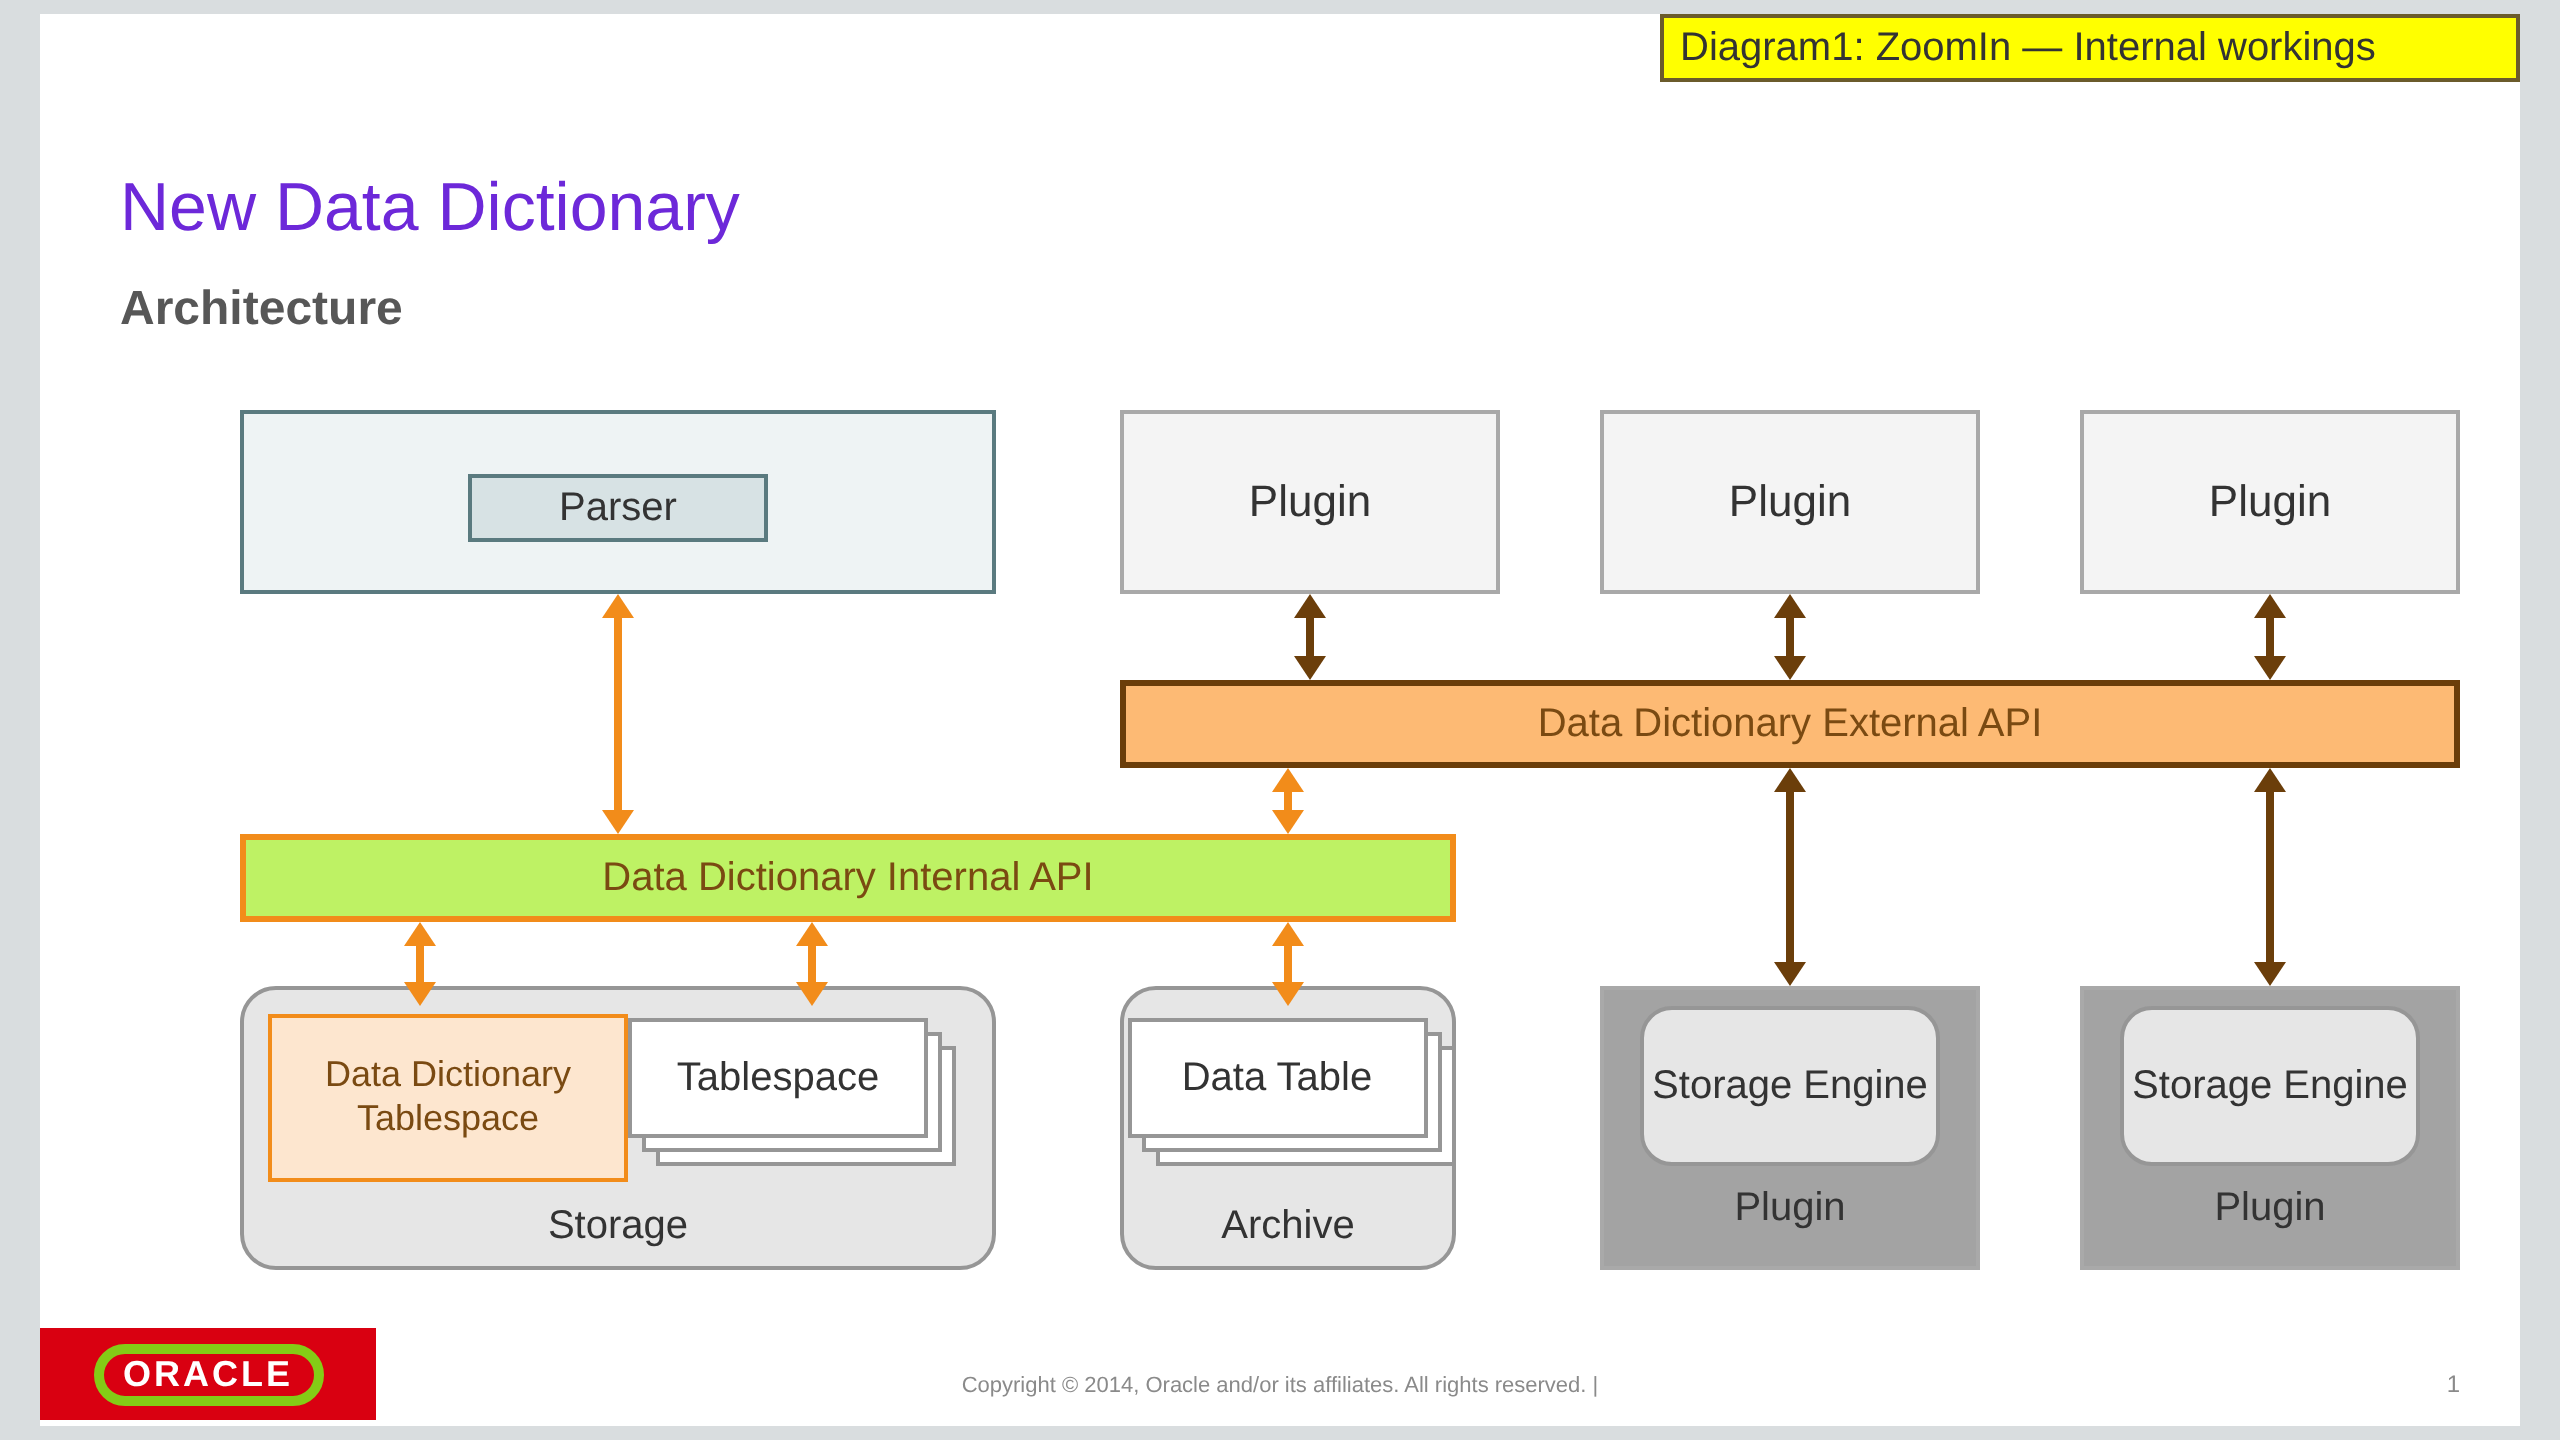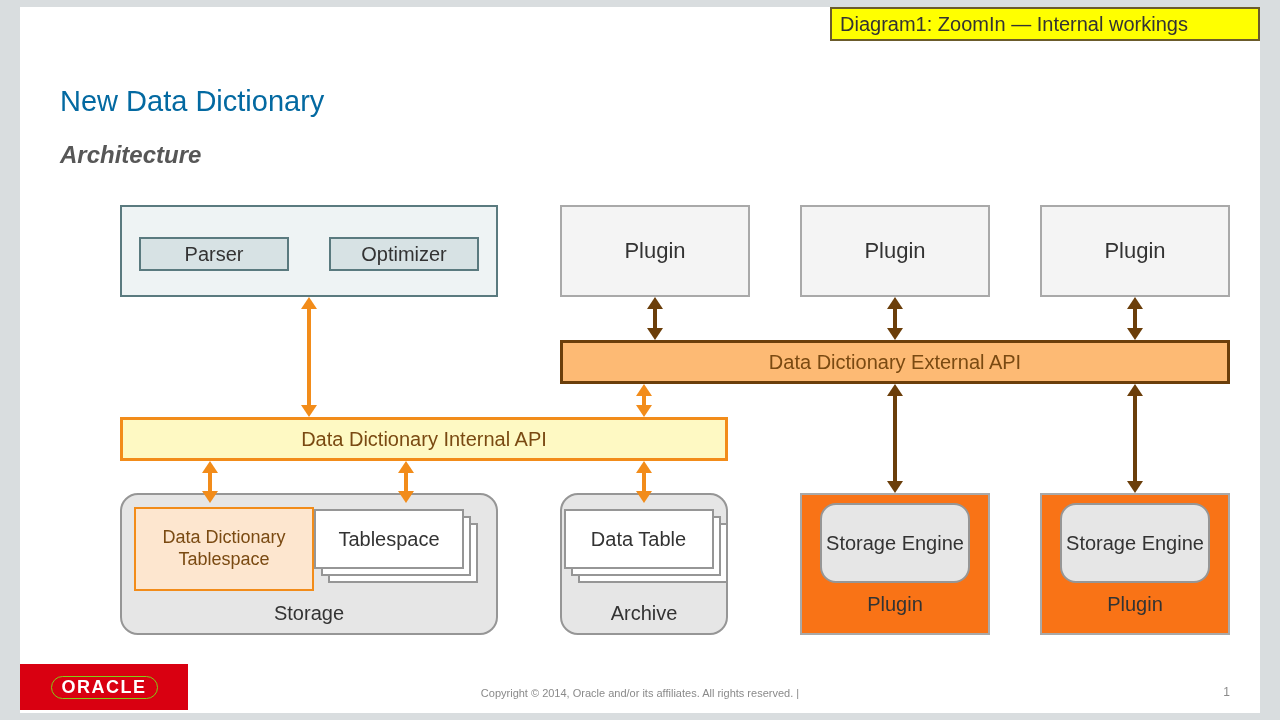--- a/index.html
+++ b/index.html
@@ -6,22 +6,22 @@
   html, body { width: 1280px; height: 720px; font-family: "Segoe UI", Arial, sans-serif; background: #d9dddf; }
   .slide {
     position: absolute; left: 20px; top: 7px; width: 1240px; height: 706px;
     background: #ffffff;
   }
   .banner {
     position: absolute; right: 0; top: 0; width: 430px; height: 34px;
     background: #ffff00; border: 2px solid #6b5b2b;
     font-size: 20px; color: #333; display: flex; align-items: center; padding-left: 8px;
   }
-  .title { position: absolute; left: 40px; top: 78px; font-size: 29px; font-weight: 300; color: #0369a1; }
-  .subtitle { position: absolute; left: 40px; top: 134px; font-size: 24px; font-weight: 700; color: #575757; font-style: italic; }
+  .title { position: absolute; left: 40px; top: 78px; font-size: 34px; font-weight: 300; color: #6d28d9; }
+  .subtitle { position: absolute; left: 40px; top: 134px; font-size: 24px; font-weight: 700; color: #575757; }
 
   .box { position: absolute; display: flex; align-items: center; justify-content: center; text-align: center; }
 
   
   .qe {
     left: 100px; top: 198px; width: 378px; height: 92px;
     background: #eef3f4; border: 2px solid #5a7a7f;
     flex-direction: column; padding-top: 6px;
   }
   .qe-title { font-size: 22px; color: #333; margin-bottom: 6px; }
@@ -38,21 +38,21 @@
   .p1 { left: 540px; top: 198px; }
   .p2 { left: 780px; top: 198px; }
   .p3 { left: 1020px; top: 198px; }
 
   .api-ext {
     left: 540px; top: 333px; width: 670px; height: 44px;
     background: #fdba74; border: 3px solid #6b3e0a; color: #7a4a12; font-size: 20px;
   }
   .api-int {
     left: 100px; top: 410px; width: 608px; height: 44px;
-    background: #fef9c3; border: 3px solid #f28c1a; color: #7a4a12; font-size: 20px;
+    background: #bef264; border: 3px solid #f28c1a; color: #7a4a12; font-size: 20px;
   }
 
   .engine {
     background: #e6e6e6; border: 2px solid #969696; border-radius: 18px;
     flex-direction: column; justify-content: flex-start; padding-top: 10px;
   }
   .innodb { left: 100px; top: 486px; width: 378px; height: 142px; }
   .archive { left: 540px; top: 486px; width: 168px; height: 142px; }
 
   .dd-tbs {
@@ -67,37 +67,37 @@
   }
   .stack .c3 { left: 14px; top: 14px; }
   .stack .c2 { left: 7px; top: 7px; }
   .stack .c1 { left: 0; top: 0; }
   .innodb .stack { left: 192px; top: 14px; }
   .archive .stack-single { position: absolute; left: 0; top: 14px; width: 168px; display: flex; justify-content: center; }
   .archive .stack { position: relative; width: 165px; height: 76px; }
   .caption { position: absolute; bottom: 8px; width: 100%; text-align: center; font-size: 20px; color: #333; }
 
   .plugin-eng {
-    width: 190px; height: 142px; background: #f97316; border: 2px solid #a9a9a9;
+    width: 190px; height: 142px; background: #a3a3a3; border: 2px solid #a9a9a9;
     flex-direction: column; justify-content: flex-start; padding-top: 8px;
   }
   .pe1 { left: 780px; top: 486px; }
   .pe2 { left: 1020px; top: 486px; }
   .se-inner {
     width: 150px; height: 80px; background: #e6e6e6; border: 2px solid #969696; border-radius: 16px;
     display: flex; align-items: center; justify-content: center; font-size: 20px; color: #333; line-height: 1.2;
     margin-bottom: 10px;
   }
 
   .oracle {
     position: absolute; left: 20px; bottom: 10px; width: 168px; height: 46px;
     background: #d90011; display: flex; align-items: center; justify-content: center;
   }
   .oracle-pill {
-    border: 1px solid #84cc16; border-radius: 16px; padding: 0 10px;
+    border: 5px solid #84cc16; border-radius: 16px; padding: 0 10px;
     color: #fff; font-weight: 700; font-size: 18px; letter-spacing: 1.5px;
     font-family: Arial, sans-serif;
   }
   .copyright { position: absolute; left: 0; right: 0; bottom: 14px; text-align: center; font-size: 11px; color: #8a8a8a; }
   .pagenum { position: absolute; right: 30px; bottom: 14px; font-size: 12px; color: #8a8a8a; }
 
   
   .arrow { position: absolute; }
   .arrow .shaft { position: absolute; left: 50%; transform: translateX(-50%); width: 4px; top: 10px; bottom: 10px; }
   .arrow .head-up, .arrow .head-down {
@@ -119,21 +119,20 @@
 <div class="slide">
 
   <div class="banner">Diagram1:  ZoomIn — Internal workings</div>
 
   <div class="title">New Data Dictionary</div>
   <div class="subtitle">Architecture</div>
 
   <div class="box qe">
     <div class="qe-row">
       <div class="qe-sub">Parser</div>
-      <div class="qe-sub">Optimizer</div>
     </div>
   </div>
 
   <div class="box plugin-top p1">Plugin</div>
   <div class="box plugin-top p2">Plugin</div>
   <div class="box plugin-top p3">Plugin</div>
 
   <div class="box api-ext">Data Dictionary External API</div>
 
   <div class="box api-int">Data Dictionary Internal API</div>

